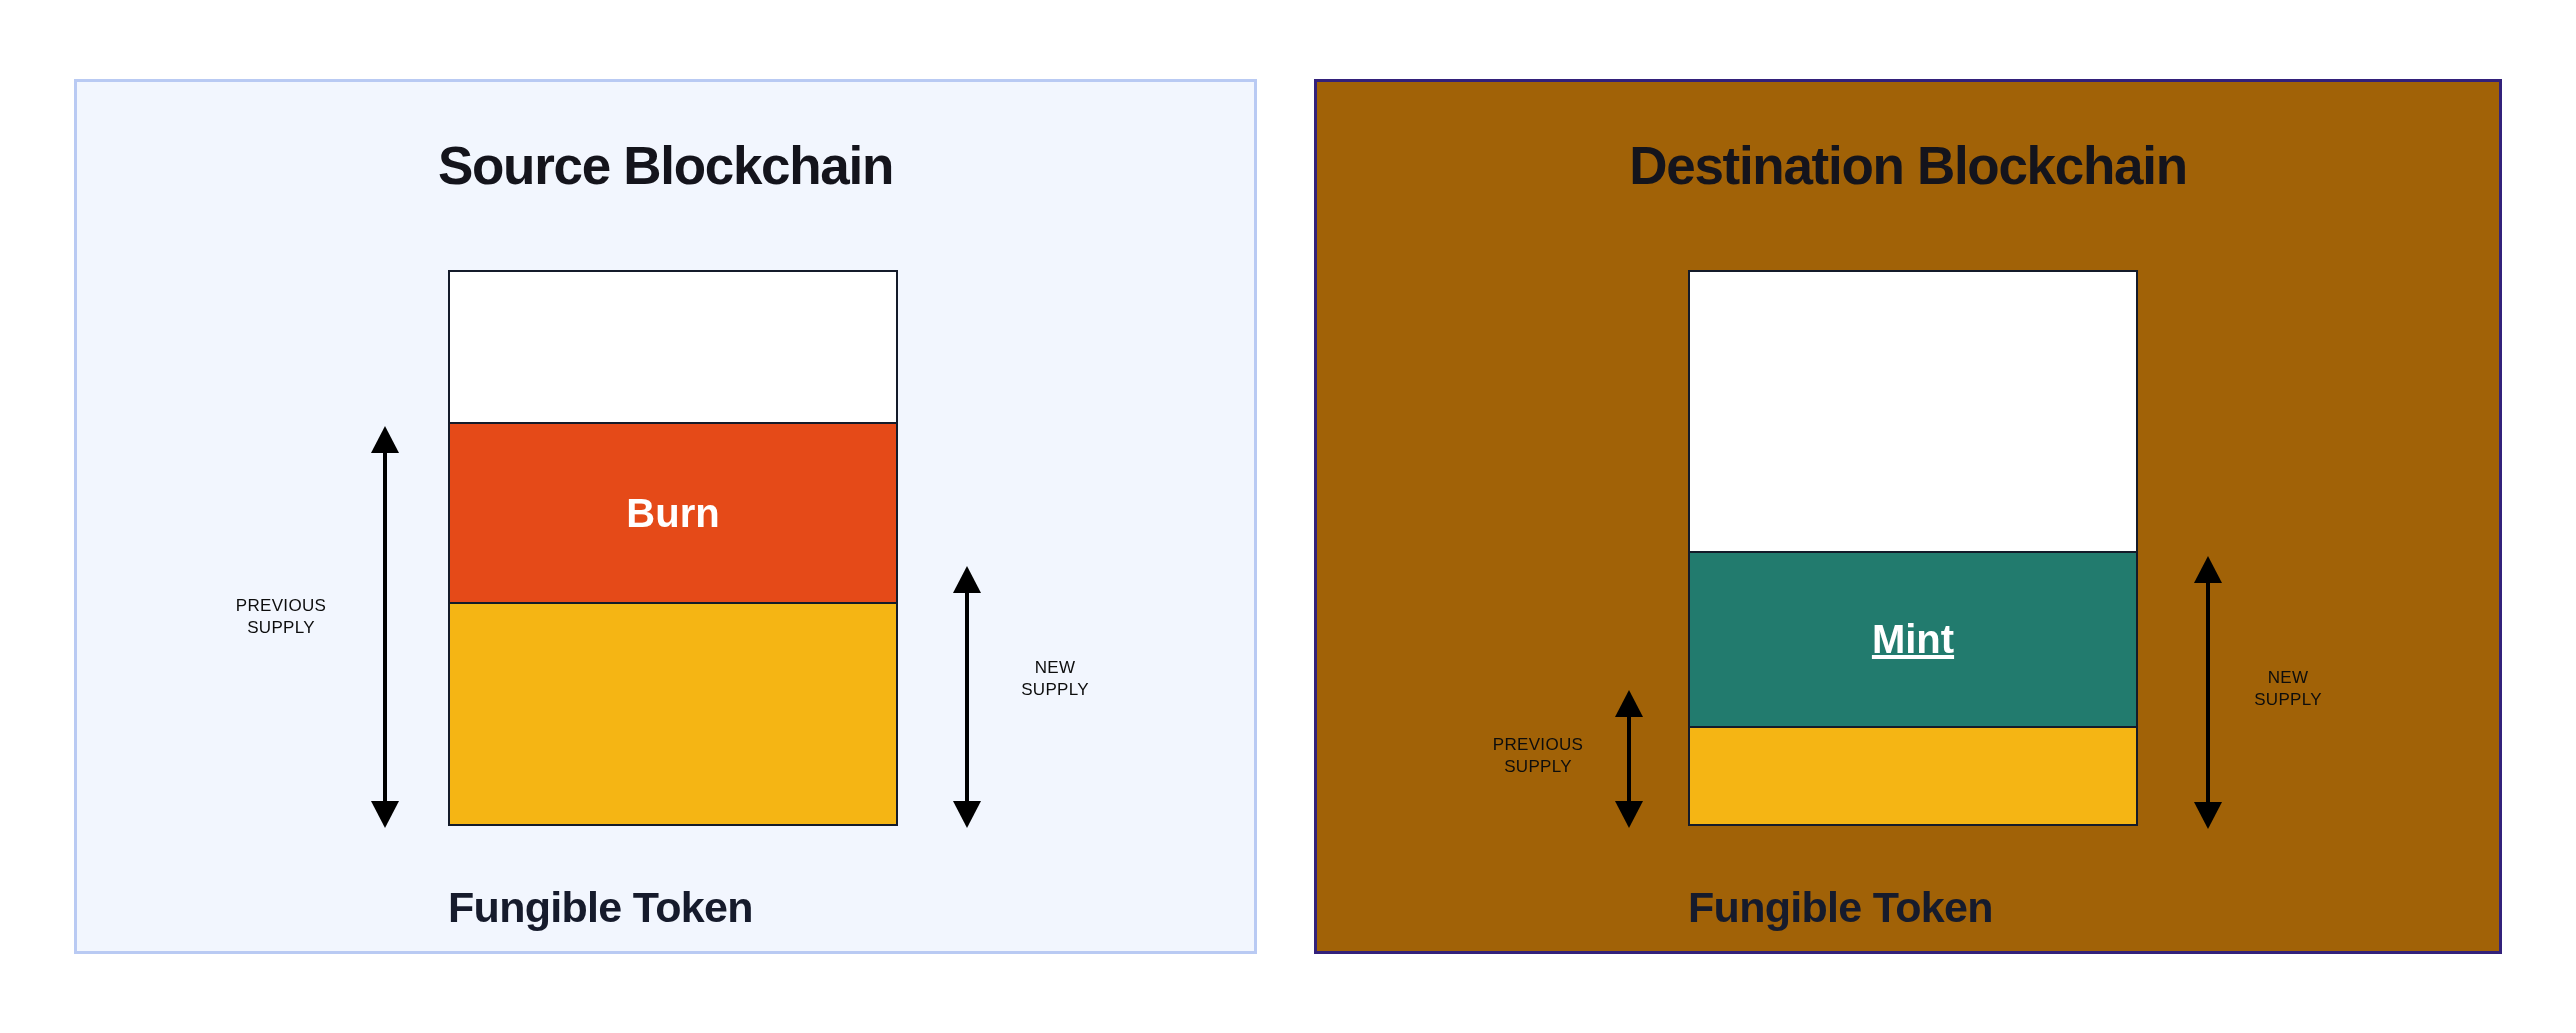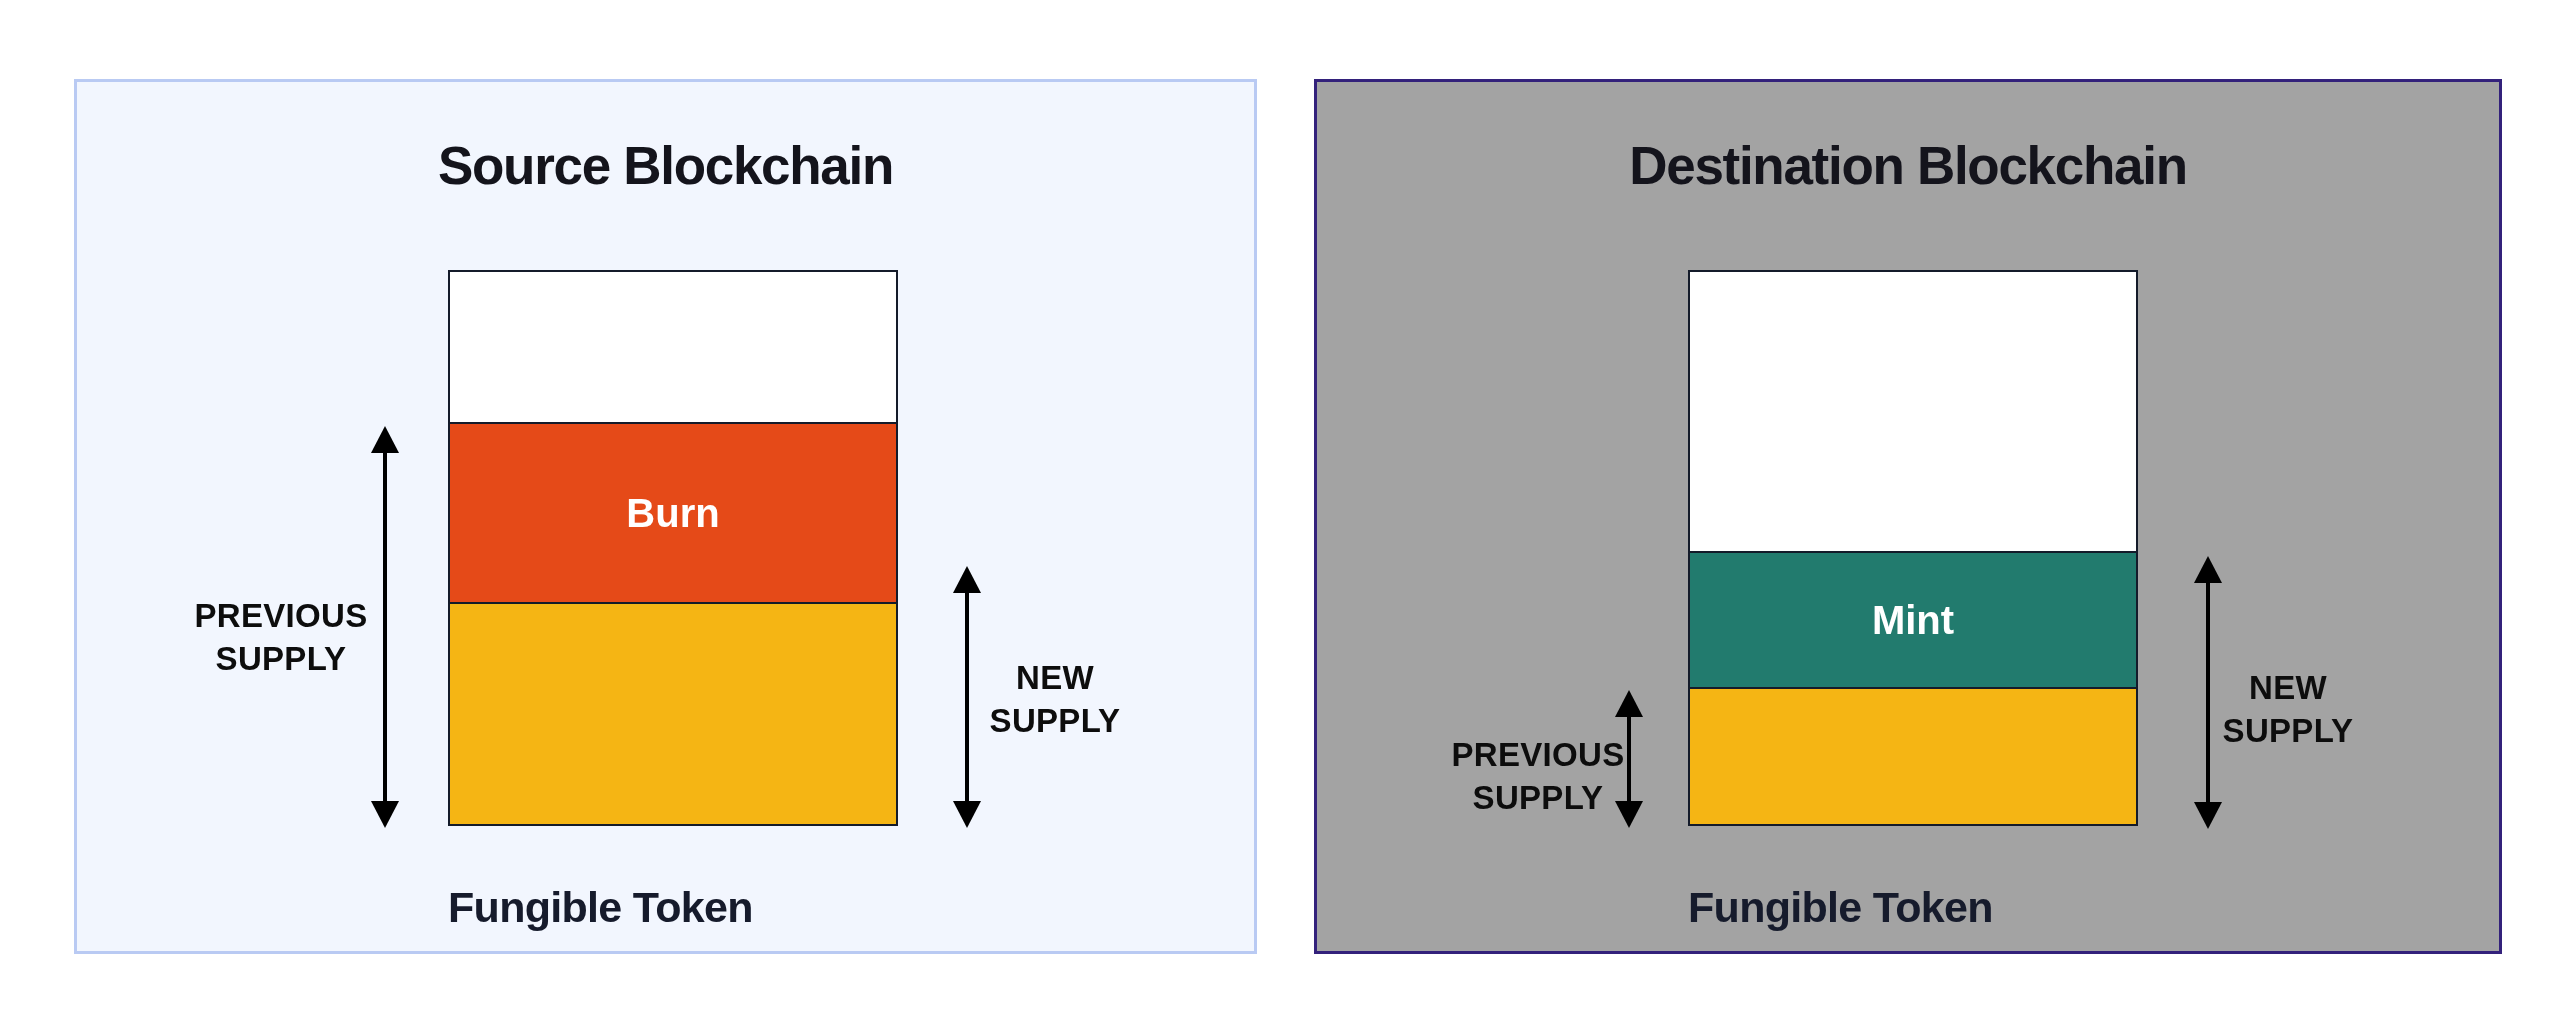--- a/index.html
+++ b/index.html
@@ -16,30 +16,30 @@
   .token-bar { position:absolute; left:371px; top:188px; width:450px; height:556px;
                border:2.6px solid #141B2A; display:flex; flex-direction:column;
                background:#ffffff; }
   .seg { width:100%; }
   .seg + .seg { border-top:2.6px solid #141B2A; }
   .seg-action { display:flex; align-items:center; justify-content:center;
                 color:#ffffff; font-size:40px; font-weight:600; }
   #panel-source .seg-empty  { height:150px; }
   #panel-source .seg-action { height:180px; }
   #panel-dest   .seg-empty  { height:279px; }
-  #panel-dest   .seg-action { height:136px; }
+  #panel-dest   .seg-action { height:175px;text-decoration:underline; }
   .seg-base { flex:1; }
 
   .token-caption { position:absolute; top:801px; left:371px; width:450px;
                    text-align:left; font-size:43px; font-weight:700;
                    color:#161B2C; letter-spacing:-0.7px; }
 
   .supply-label { position:absolute; width:222px; text-align:center;
-                  font-size:33px; line-height:1.30; letter-spacing:0.3px;
-                  color:#0D0D0D; font-weight:700; }
+                  font-size:17px; line-height:1.30; letter-spacing:0.3px;
+                  color:#0D0D0D; font-weight:400; }
   .supply-label span { display:block; }
   #src-prev-label { left:93px;  top:513px; }
   #src-new-label  { left:867px; top:575px; }
   #dst-prev-label { left:110px;  top:652px; }
   #dst-new-label  { left:860px; top:585px; }
 
   .v-arrow { position:absolute; width:30px; display:flex; flex-direction:column;
              align-items:center; }
   .head-up   { width:0; height:0; border-left:14.4px solid transparent;
                border-right:14.4px solid transparent; border-bottom:27px solid #000; }
@@ -84,21 +84,21 @@
   </div>
 
   <div class="supply-label" id="src-new-label">
     <span>NEW</span>
     <span>SUPPLY</span>
   </div>
 
   <div class="token-caption">Fungible Token</div>
 </div>
 
-<div class="panel" id="panel-dest" style="background-color: #a3a3a3; border-color: rgb(51, 33, 123);">
+<div class="panel" id="panel-dest" style="background-color: #a16207; border-color: rgb(51, 33, 123);">
 
   <div class="panel-title">Destination Blockchain</div>
 
   <div class="token-bar">
     <div class="seg seg-empty" style="background-color: rgb(255, 255, 255);"></div>
     <div class="seg seg-action" style="background-color: rgb(34, 123, 110);">
       <span>Mint</span>
     </div>
     <div class="seg seg-base" style="background-color: rgb(245, 181, 20);"></div>
   </div>

